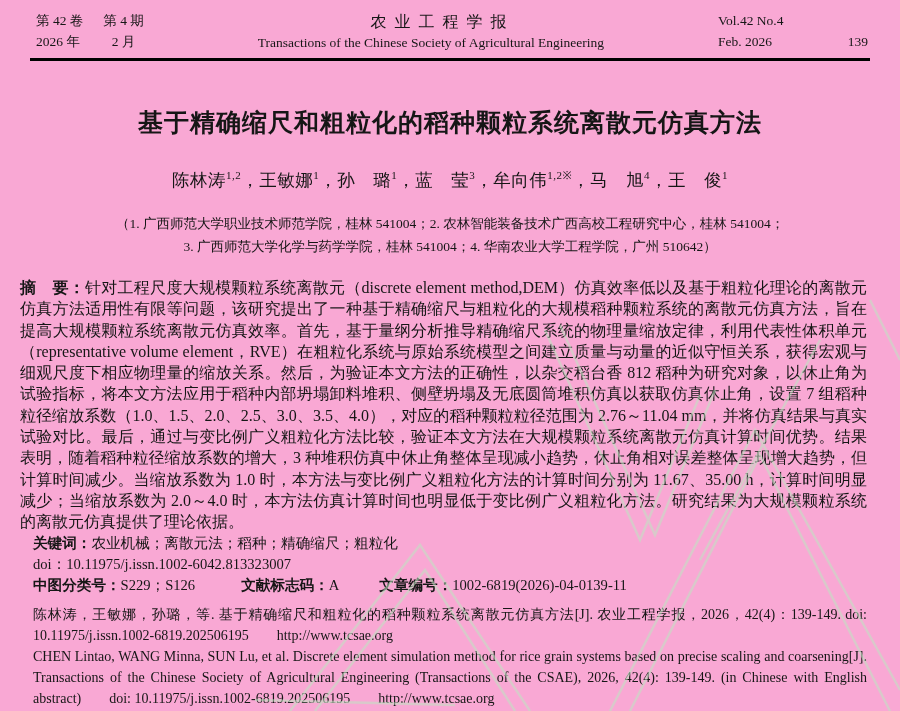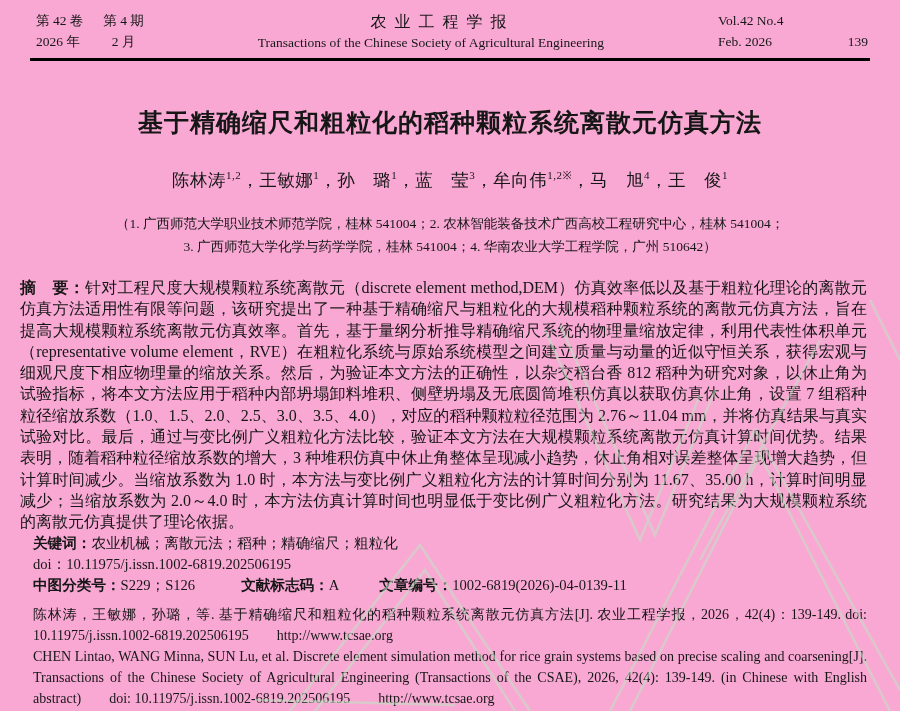--- a/index.html
+++ b/index.html
@@ -110,21 +110,21 @@
 
   <div class="affils">
     <div>（1. 广西师范大学职业技术师范学院，桂林 541004；2. 农林智能装备技术广西高校工程研究中心，桂林 541004；</div>
     <div>3. 广西师范大学化学与药学学院，桂林 541004；4. 华南农业大学工程学院，广州 510642）</div>
   </div>
 
   <p class="abstract"><b>摘　要：</b><span>针对工程尺度大规模颗粒系统离散元（discrete element method,DEM）仿真效率低以及基于粗粒化理论的离散元仿真方法适用性有限等问题，该研究提出了一种基于精确缩尺与粗粒化的大规模稻种颗粒系统的离散元仿真方法，旨在提高大规模颗粒系统离散元仿真效率。首先，基于量纲分析推导精确缩尺系统的物理量缩放定律，利用代表性体积单元（representative volume element，RVE）在粗粒化系统与原始系统模型之间建立质量与动量的近似守恒关系，获得宏观与细观尺度下相应物理量的缩放关系。然后，为验证本文方法的正确性，以杂交稻台香 812 稻种为研究对象，以休止角为试验指标，将本文方法应用于稻种内部坍塌卸料堆积、侧壁坍塌及无底圆筒堆积仿真以获取仿真休止角，设置 7 组稻种粒径缩放系数（1.0、1.5、2.0、2.5、3.0、3.5、4.0），对应的稻种颗粒粒径范围为 2.76～11.04 mm，并将仿真结果与真实试验对比。最后，通过与变比例广义粗粒化方法比较，验证本文方法在大规模颗粒系统离散元仿真计算时间优势。结果表明，随着稻种粒径缩放系数的增大，3 种堆积仿真中休止角整体呈现减小趋势，休止角相对误差整体呈现增大趋势，但计算时间减少。当缩放系数为 1.0 时，本方法与变比例广义粗粒化方法的计算时间分别为 11.67、35.00 h，计算时间明显减少；当缩放系数为 2.0～4.0 时，本方法仿真计算时间也明显低于变比例广义粗粒化方法。研究结果为大规模颗粒系统的离散元仿真提供了理论依据。</span></p>
 
   <p class="kv"><b>关键词：</b><span>农业机械；离散元法；稻种；精确缩尺；粗粒化</span></p>
 
-  <p class="kv"><span>doi：</span><span>10.11975/j.issn.1002-6819.202506195</span></p>
+  <p class="kv"><span>doi：</span><span>10.11975/j.issn.1002-6042.813323007</span></p>
 
   <p class="kv"><b>中图分类号：</b><span>S229；S126</span><b class="gap1">文献标志码：</b><span>A</span><b class="gap2">文章编号：</b><span>1002-6819(2026)-04-0139-11</span></p>
 
   <div class="citation">
     <p>陈林涛，王敏娜，孙璐，等. 基于精确缩尺和粗粒化的稻种颗粒系统离散元仿真方法[J]. 农业工程学报，2026，42(4)：139-149. doi: 10.11975/j.issn.1002-6819.202506195　　http://www.tcsae.org</p>
     <p>CHEN Lintao, WANG Minna, SUN Lu, et al. Discrete element simulation method for rice grain systems based on precise scaling and coarsening[J]. Transactions of the Chinese Society of Agricultural Engineering (Transactions of the CSAE), 2026, 42(4): 139-149. (in Chinese with English abstract)　　doi: 10.11975/j.issn.1002-6819.202506195　　http://www.tcsae.org</p>
   </div>
 
 </div>
 

